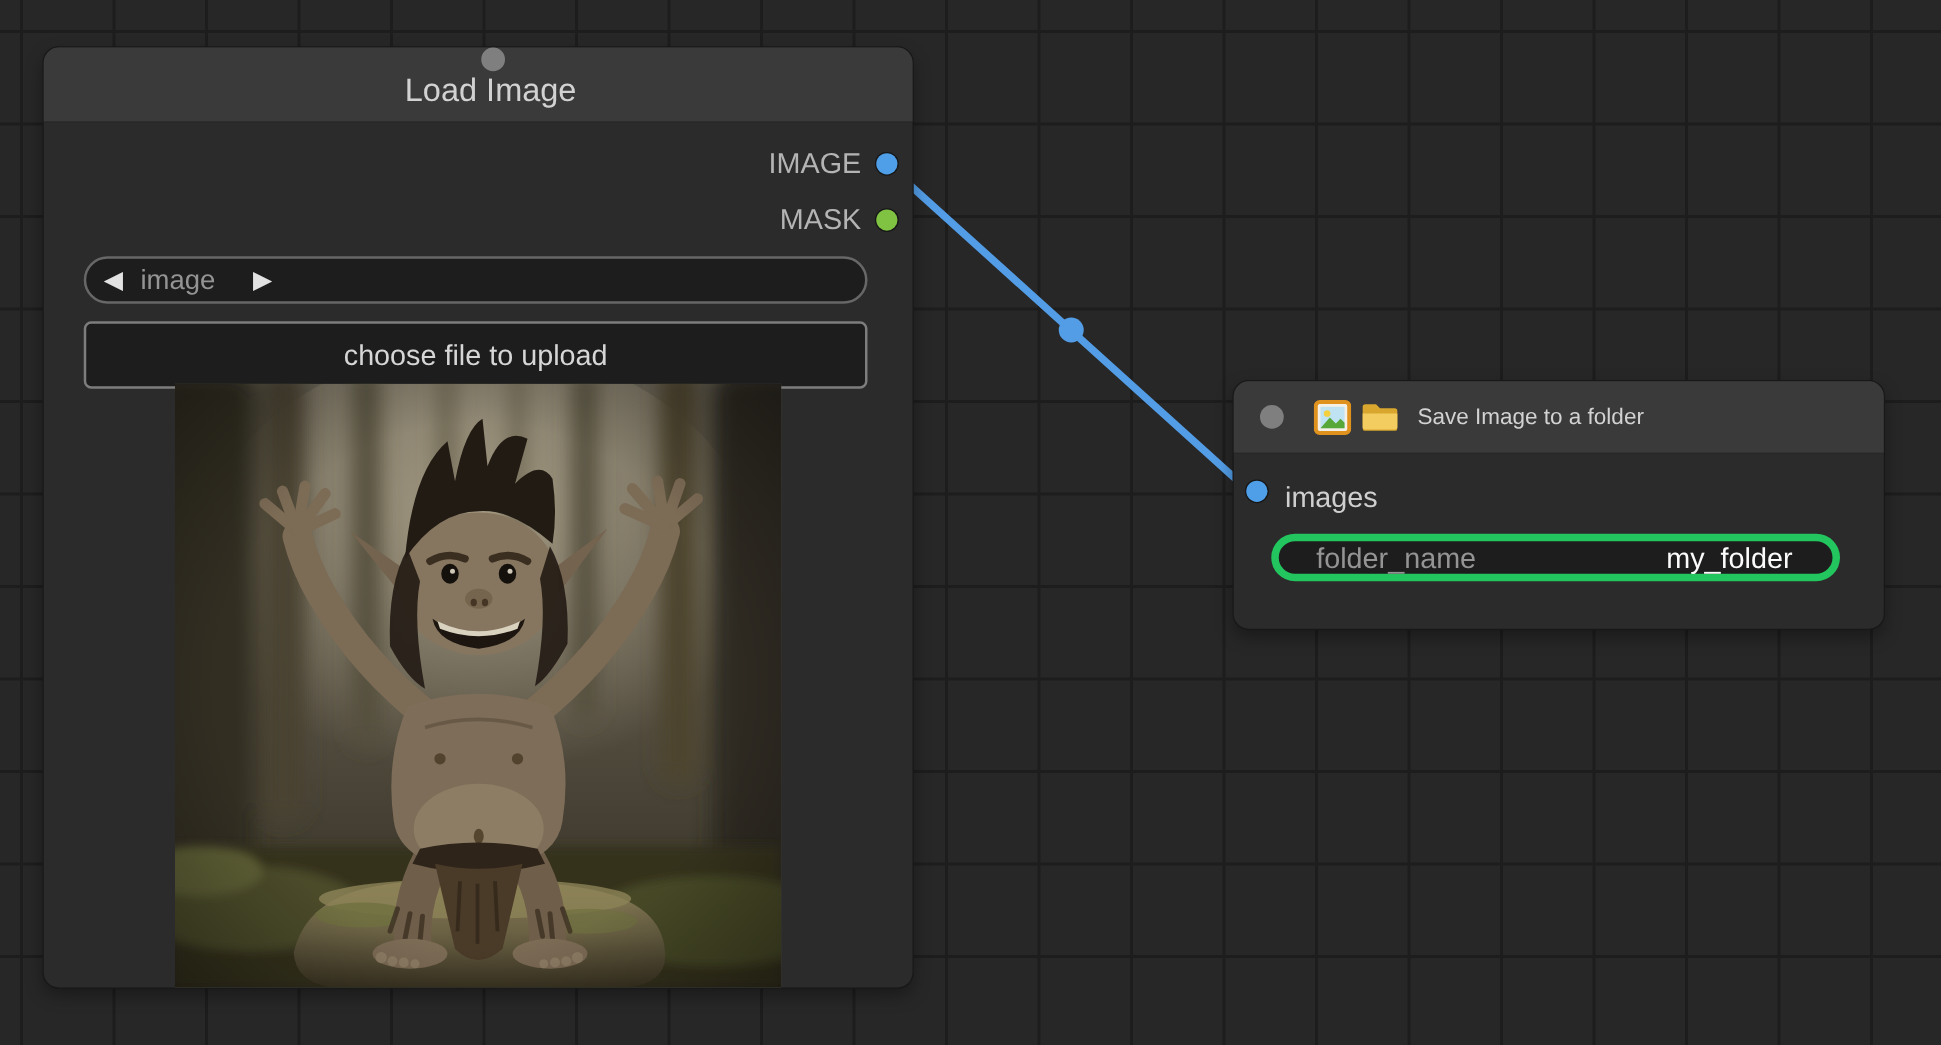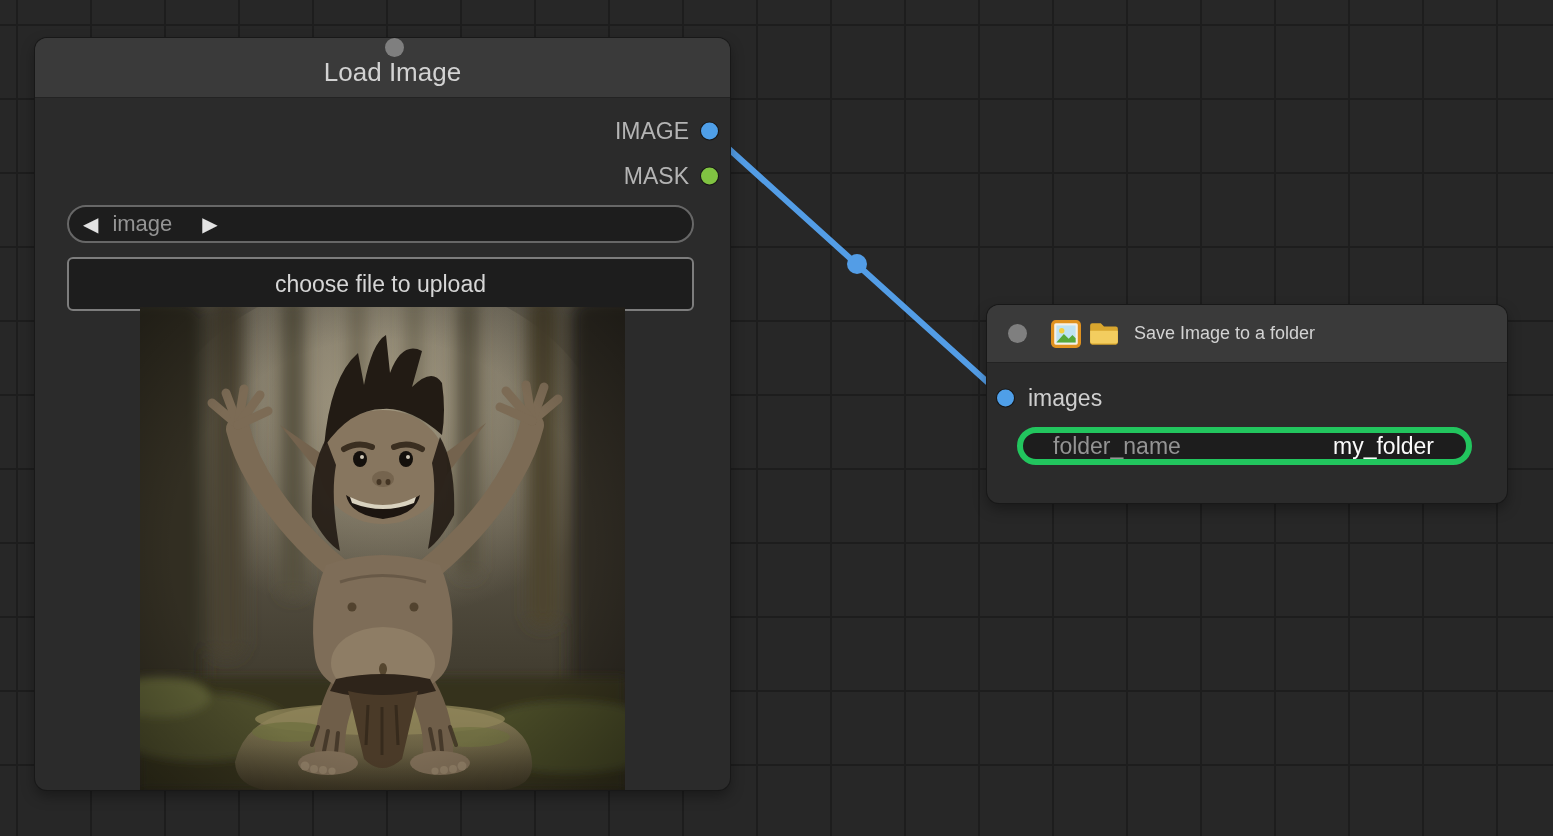--- a/index.html
+++ b/index.html
@@ -37,21 +37,21 @@
   .slot-dot { width:17px; height:17px; border-radius:50%; box-shadow:0 0 0 1px #161616; flex:0 0 auto; }
   .slot-dot.blue  { background:#4f9fe8; }
   .slot-dot.green { background:#80c342; }
 
   .slot-out {
     position:absolute; right:12px; transform:translateY(-50%);
     display:flex; align-items:center; gap:12px;
   }
   .slot-in {
     position:absolute; left:10px; transform:translateY(-50%);
-    display:flex; align-items:center; gap:14px;
+    display:flex; gap:14px;
   }
   .slot-label { font-size:23px; color:#b4b4b4; }
   .slot-in .slot-label { color:#cfcfcf; }
 
   
   .node-load { left:35px; top:38px; width:695px; height:752px; }
   .node-load .titlebar { height:60px;flex-direction:column; }
 
   .combo {
     position:absolute; left:32px; top:167px; width:627px; height:38px;

